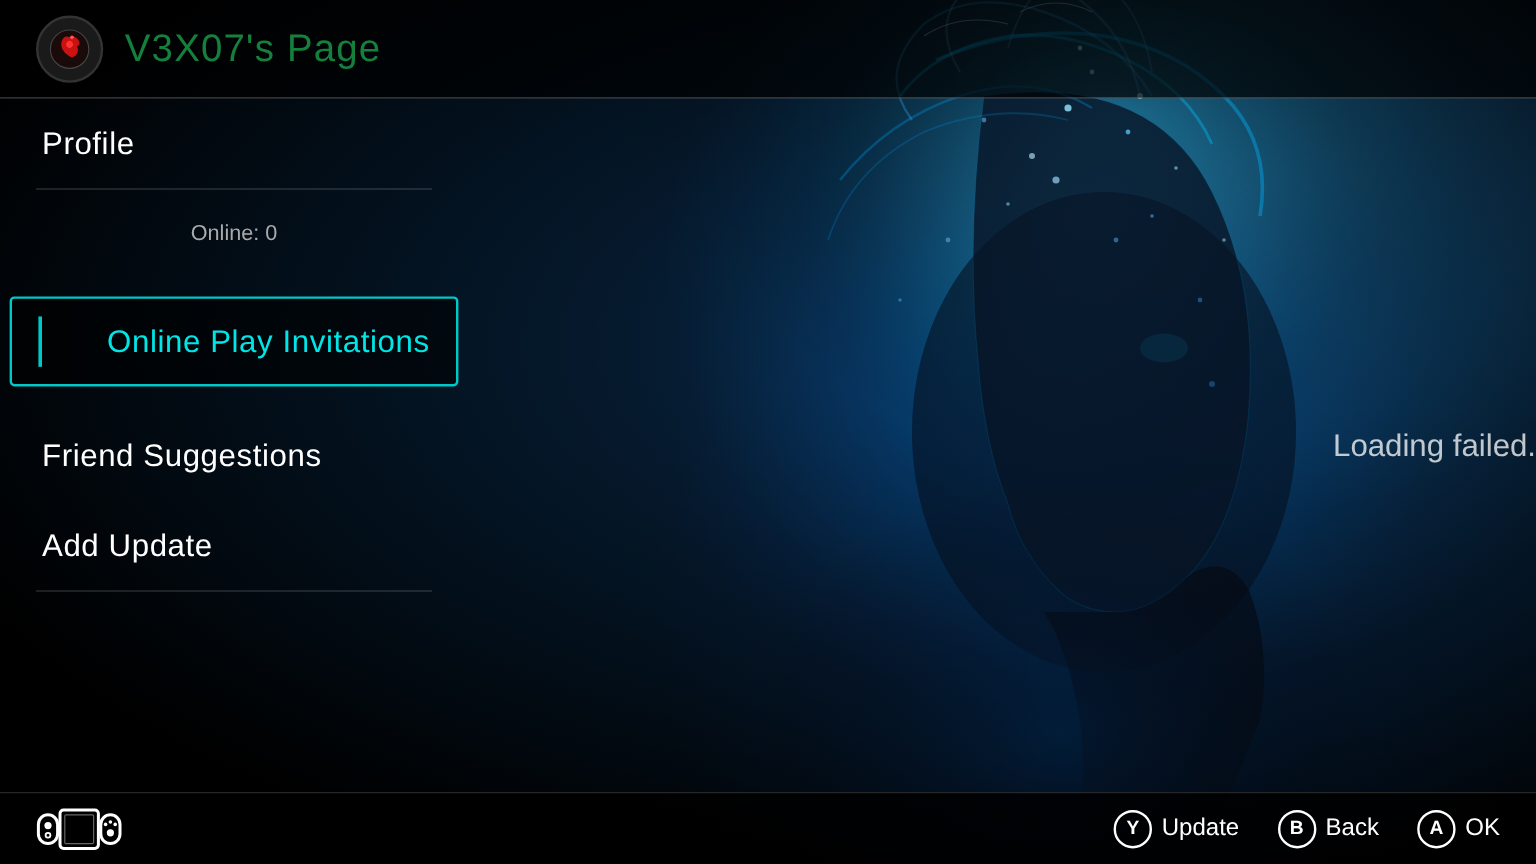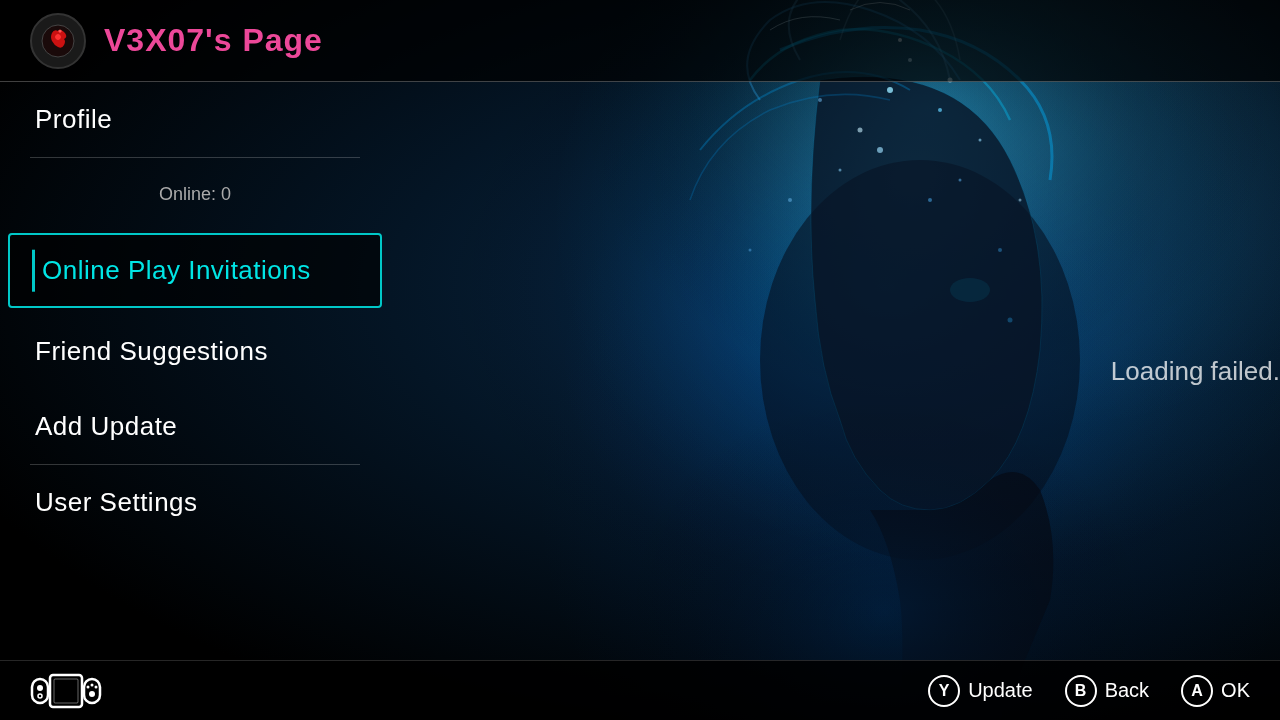--- a/index.html
+++ b/index.html
@@ -64,23 +64,23 @@
       flex-shrink: 0;
     }
 
     .logo-icon svg {
       width: 36px;
       height: 36px;
     }
 
     .header-title {
       font-size: 32px;
-      font-weight: 700;
+      font-weight: 400;
       letter-spacing: 1px;
-      color: #ec4899;
+      color: #15803d;
     }
 
     
     .nav-menu {
       position: absolute;
       top: 82px;
       left: 0;
       width: 390px;
       z-index: 10;
       padding: 0;
@@ -109,22 +109,23 @@
       font-size: 18px;
       color: #aaa;
       margin-top: 4px;
       text-align: center;
     }
 
     .nav-item.active {
       background: rgba(0,0,0,0.6);
       border: 2px solid #00c8c8;
       border-radius: 4px;
-      margin: 6px 8px;
+      margin: 20px 8px;
       padding: 20px 22px;
+      text-align: right;
     }
 
     .nav-item.active .item-label {
       color: #00e5e5;
     }
 
     .nav-item.active::before {
       content: '';
       position: absolute;
       left: 22px;
@@ -321,23 +322,20 @@
   <div class="nav-item">
     <div class="item-label">Friend Suggestions</div>
   </div>
 
   <div class="nav-item">
     <div class="item-label">Add Update</div>
   </div>
 
   <div class="nav-divider"></div>
 
-  <div class="nav-item">
-    <div class="item-label">User Settings</div>
-  </div>
 </div>
 
 <div class="content-area">
   <span class="loading-text">Loading failed.</span>
 </div>
 
 <div class="bottom-bar">
   <div class="bottom-left">
 
     <svg width="72" height="40" viewBox="0 0 72 40" xmlns="http://www.w3.org/2000/svg">

